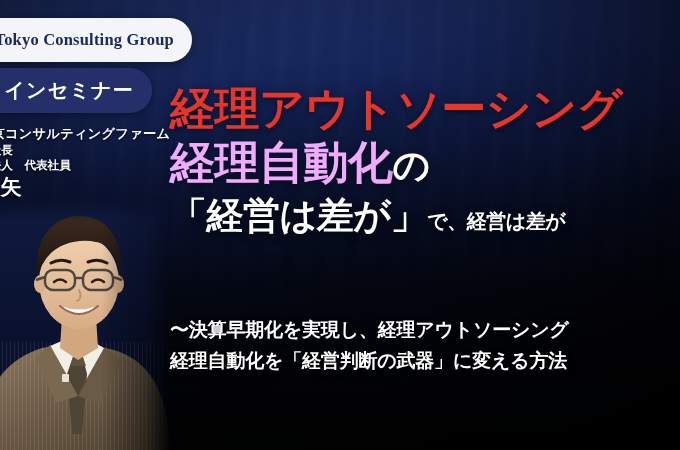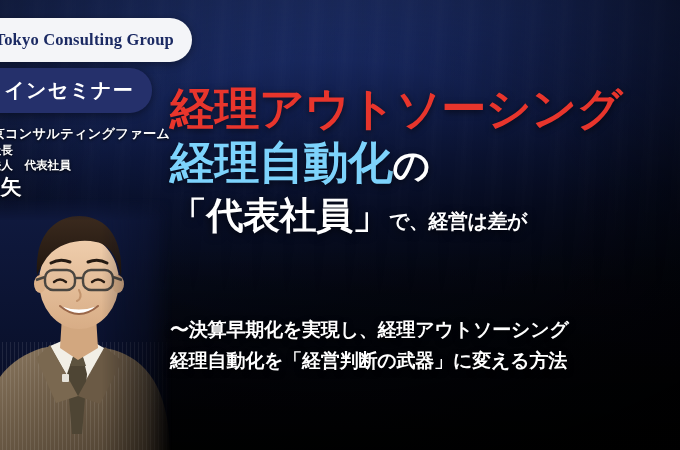--- a/index.html
+++ b/index.html
@@ -173,21 +173,21 @@
     letter-spacing: -0.5px;
     text-shadow: 0 2px 7px rgba(0,0,0,.6);
     margin-bottom: 9px;
   }
   .hl2 {
     font-size: 45px;
     letter-spacing: -0.5px;
     text-shadow: 0 2px 7px rgba(0,0,0,.6);
     margin-bottom: 12px;
   }
-  .hl2 .red { color: #7dd3fc; }
+  .hl2 .red { color: #f0abfc; }
   .hl2 .wht { color: #ffffff; font-size: 37px; }
   .hl3 {
     font-size: 37px;
     color: #ffffff;
     letter-spacing: -0.5px;
     text-shadow: 0 2px 8px rgba(0,0,0,.7);
   }
   .hl3 .small { font-size: 20px; }
 
   
@@ -300,21 +300,21 @@
       <path d="M74 108 q19 16 38 0" stroke="#9a6749" stroke-width="2" fill="none" stroke-linecap="round"></path>
     </svg>
   </div>
 
   <div class="headline">
     <div class="hl-line hl1">経理アウトソーシング</div>
     <div class="hl-line hl2">
       <span class="red">経理自動化</span><span class="wht">の</span>
     </div>
     <div class="hl-line hl3">
-      <span>「代表社員」</span><span class="small">で、経営は差が</span>
+      <span>「経営は差が」</span><span class="small">で、経営は差が</span>
     </div>
   </div>
 
   <div class="subtitle">
     <div>〜決算早期化を実現し、経理アウトソーシング</div>
     <div>経理自動化を「経営判断の武器」に変える方法</div>
   </div>
 
 </div>
 

